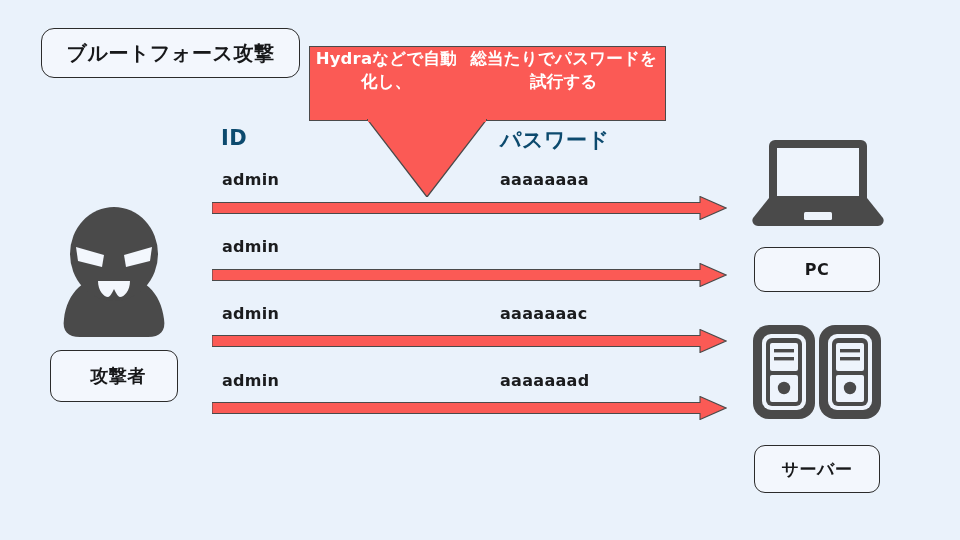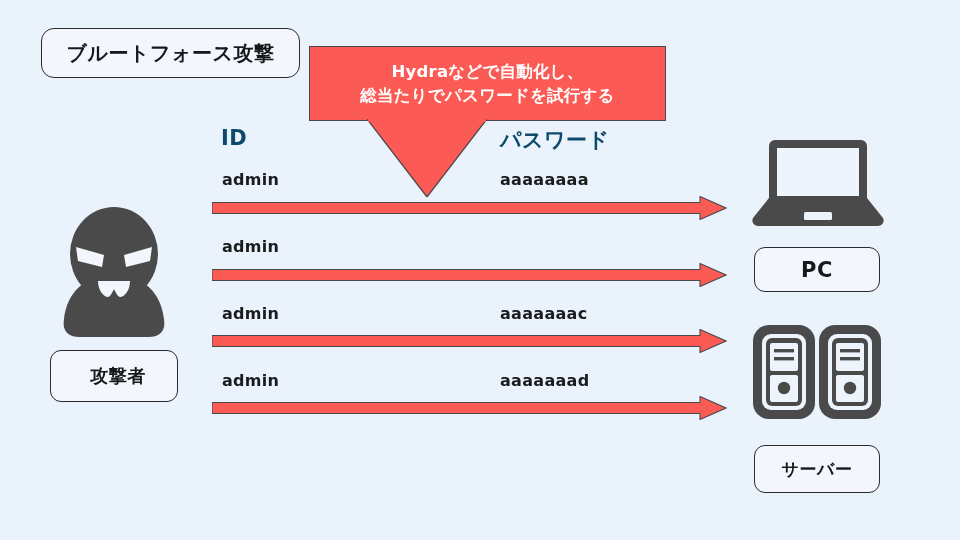--- a/index.html
+++ b/index.html
@@ -45,21 +45,21 @@
   #attacker-chip {
     left: 50px;  top: 350px;
     width: 128px; height: 52px;
     font-size: 18px;
     border-radius: 11px;
     padding-left: 8px;
   }
   #pc-chip {
     left: 754px; top: 247px;
     width: 126px; height: 45px;
-    font-size: 21px;
+    font-size: 16px;
     border-radius: 11px;
   }
   #server-chip {
     left: 754px; top: 445px;
     width: 126px; height: 48px;
     font-size: 17px;
     border-radius: 11px;
   }
 
   
@@ -69,22 +69,21 @@
     width: 357px; height: 75px;
   }
   #callout-body {
     position: absolute;
     left: 0; top: 0;
     width: 100%; height: 100%;
     box-sizing: border-box;
     background: #fb5a55;
     border: 1.3px solid #4a4a4a;
     display: flex;
-    flex-direction: column;
-    align-items: center;
+    flex-direction: row;
     justify-content: center;
     color: #ffffff;
     font-weight: bold;
     font-size: 16.5px;
     line-height: 1.42;
     text-align: center;
     letter-spacing: 0.2px;
   }
   #callout-tail {
     position: absolute;

